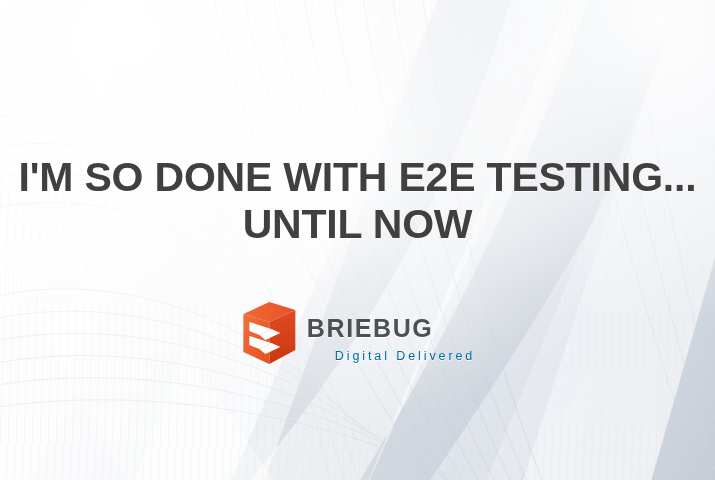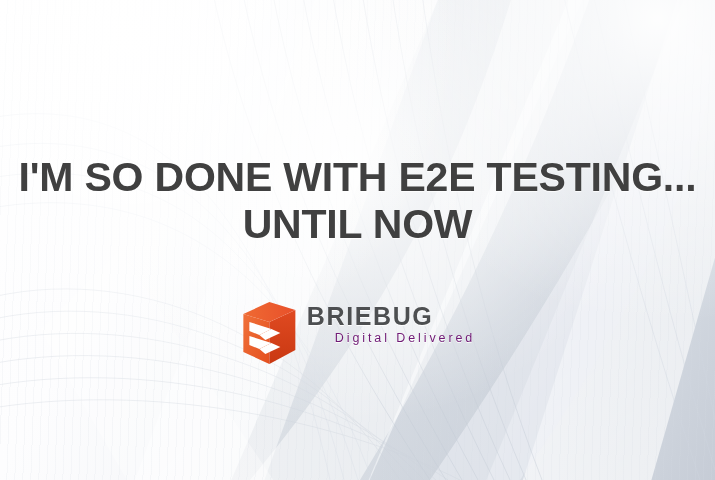--- a/index.html
+++ b/index.html
@@ -88,21 +88,21 @@
     text-shadow: 0 1px 1px rgba(255,255,255,0.85);
   }
 
   
   #logo {
     position: absolute;
     left: 50%;
     top: 302px;
     transform: translateX(-50%);
     display: flex;
-    align-items: flex-start;
+    align-items: flex-end;
     gap: 9px;
   }
   #logo-mark { display: block; }
   #logo-words {
     display: flex;
     flex-direction: column;
     justify-content: center;
     padding-top: 2px;
   }
   #logo-name {
@@ -110,23 +110,23 @@
     font-weight: bold;
     letter-spacing: 1.6px;
     color: #4d4f51;
     line-height: 25px;
     text-shadow: 0 1px 0 rgba(255,255,255,0.9);
   }
   #logo-tagline {
     font-size: 12.5px;
     font-weight: normal;
     letter-spacing: 2.9px;
-    color: #701a75;
+    color: #0369a1;
     line-height: 16px;
-    margin-top: 1px;
+    margin-top: 7px;
     text-shadow: 0 1px 0 rgba(255,255,255,0.9);
     padding-left: 28px;
   }
 </style>
 </head>
 <body>
 
 <div id="slide">
 
   <div id="bg-base" class="bg-layer"></div>

